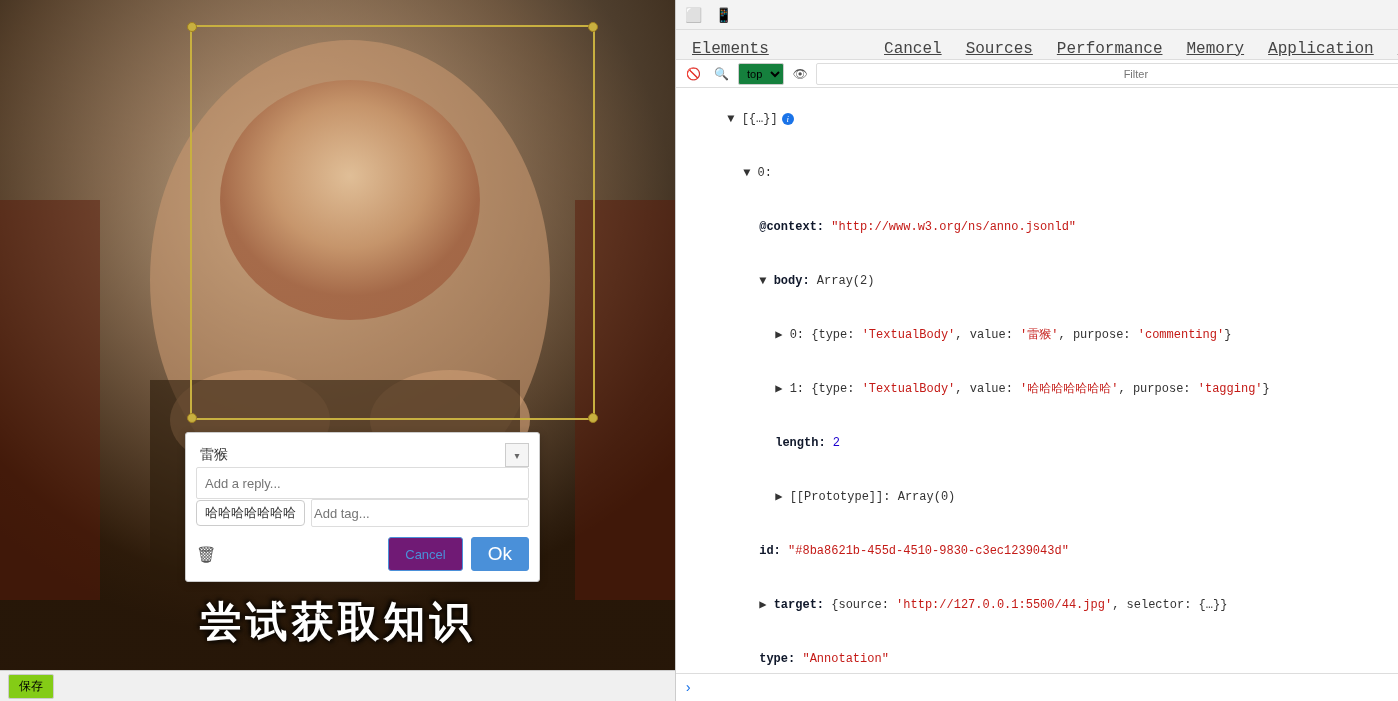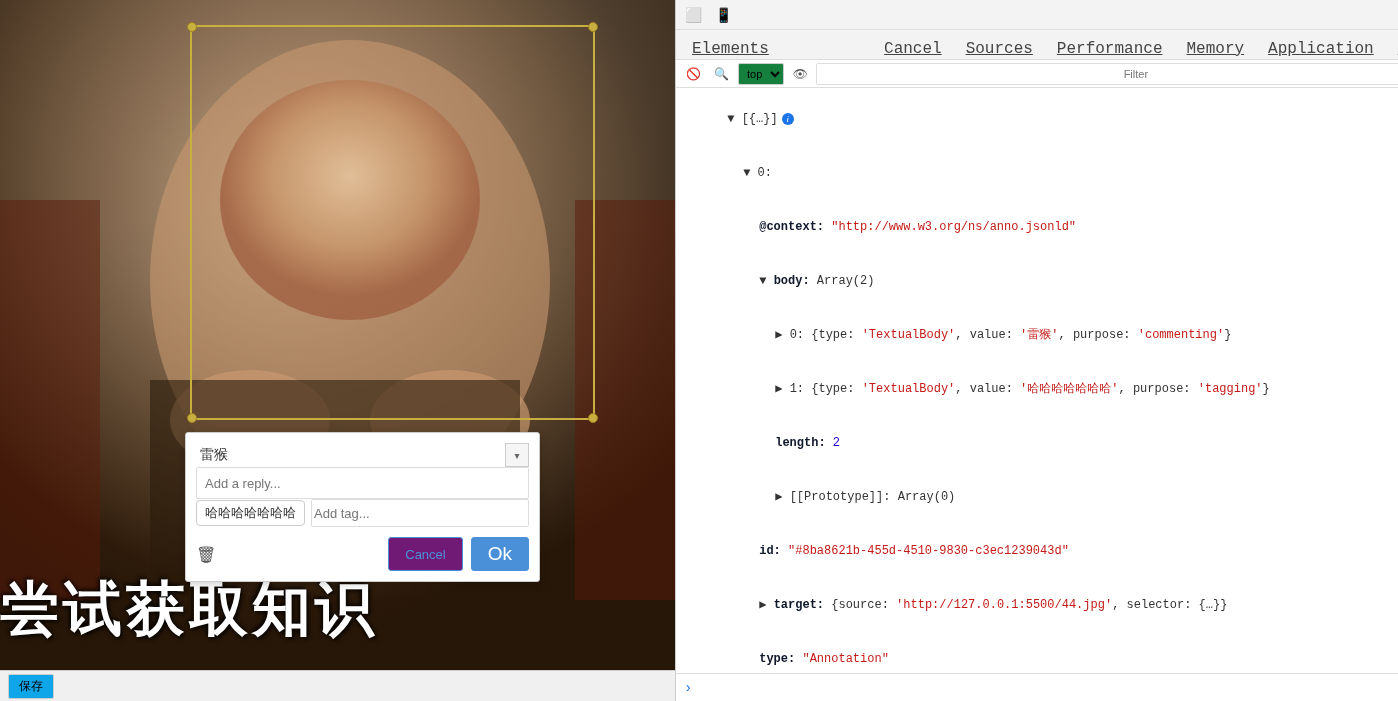--- a/index.html
+++ b/index.html
@@ -38,22 +38,22 @@
         linear-gradient(180deg, #8b6040 0%, #6b4020 50%, #2a1005 100%);
       position: relative;
     }
 
     
     .image-text {
       position: absolute;
       bottom: 20px;
       left: 0;
       right: 0;
-      text-align: left;
-      font-size: 59px;
+      text-align: center;
+      font-size: 42px;
       font-weight: bold;
       color: white;
       text-shadow: 2px 2px 4px rgba(0,0,0,0.8), -2px -2px 4px rgba(0,0,0,0.8);
       letter-spacing: 4px;
     }
 
     
     .selection-box {
       position: absolute;
       top: 25px;
@@ -195,21 +195,21 @@
       height: 31px;
       background: #f0f0f0;
       display: flex;
       align-items: center;
       padding: 0 8px;
       border-top: 1px solid #ccc;
     }
 
     .save-btn {
       padding: 3px 10px;
-      background: #0ea5e9;
+      background: #84cc16;
       border: 1px solid #ccc;
       font-size: 12px;
       cursor: pointer;
       border-radius: 2px;
     }
 
     
     .devtools-panel {
       flex: 1;
       display: flex;

